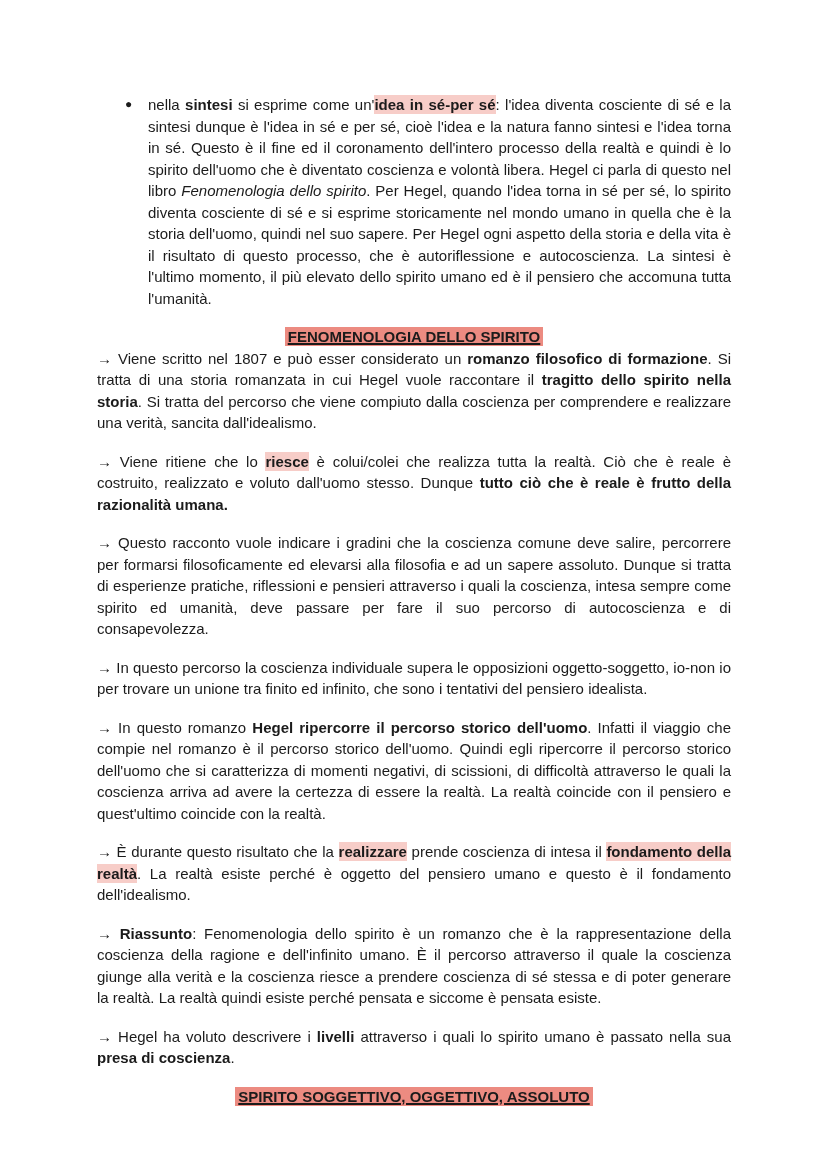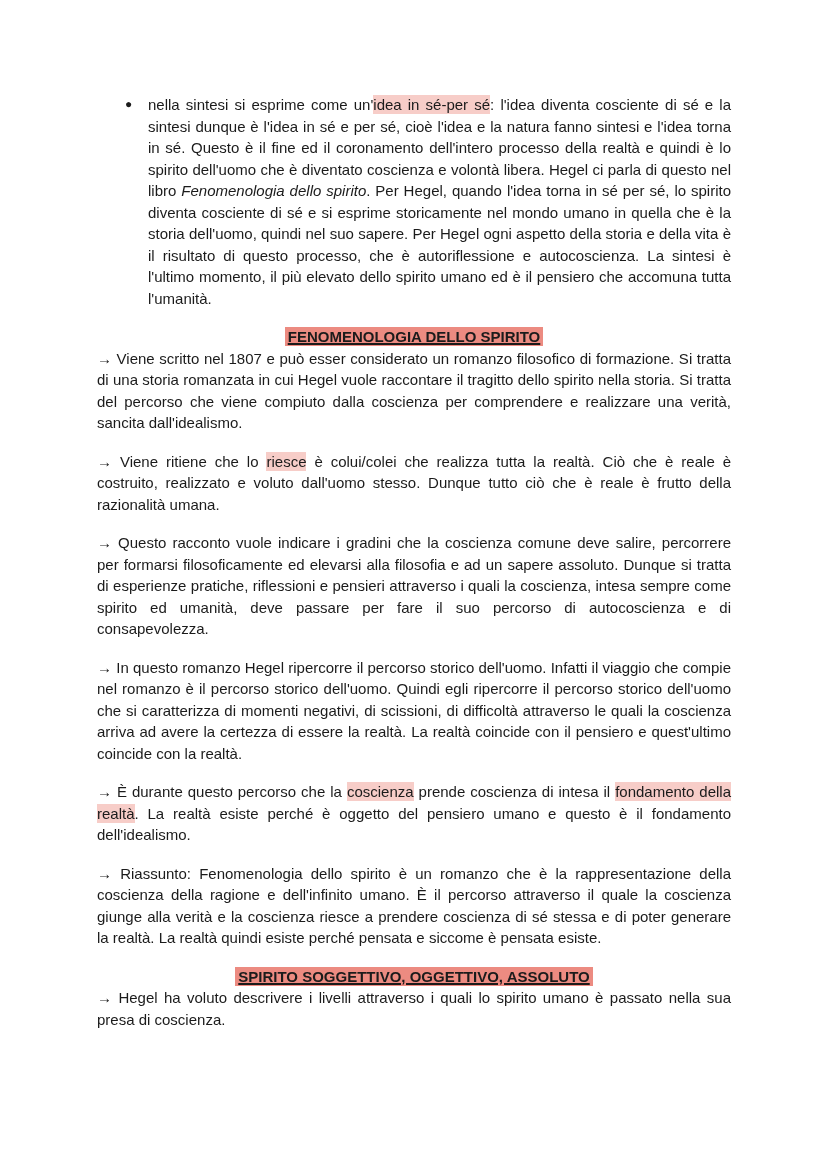--- a/index.html
+++ b/index.html
@@ -45,31 +45,32 @@
     text-align:center;
     margin-bottom:0;
   }
   .heading-text{
     font-weight:bold;
     background:var(--heading-hl);
     text-decoration:underline;
     text-decoration-thickness:1.5px;
     padding:1px 3px;
   }
-  .b{font-weight:normal;}
+  .b{font-weight:bold;}
   .i{font-style:italic;}
   .hl{background:var(--inline-hl);padding:1px 0;}
 </style>
 </head>
 <body>
 
 <main class="page">
     <div class="block bullet"><span class="bullet-marker">●</span><span>nella </span><span class="b">sintesi</span><span> si esprime come un'</span><span class="b hl">idea in sé-per sé</span><span>: l'idea diventa cosciente di sé e la sintesi dunque è l'idea in sé e per sé, cioè l'idea e la natura fanno sintesi e l'idea torna in sé. Questo è il fine ed il coronamento dell'intero processo della realtà e quindi è lo spirito dell'uomo che è diventato coscienza e volontà libera. Hegel ci parla di questo nel libro </span><span class="i">Fenomenologia dello spirito</span><span>. Per Hegel, quando l'idea torna in sé per sé, lo spirito diventa cosciente di sé e si esprime storicamente nel mondo umano in quella che è la storia dell'uomo, quindi nel suo sapere. Per Hegel ogni aspetto della storia e della vita è il risultato di questo processo, che è autoriflessione e autocoscienza. La sintesi è l'ultimo momento, il più elevato dello spirito umano ed è il pensiero che accomuna tutta l'umanità.</span></div>
     <div class="block heading"><span class="heading-text"><span>FENOMENOLOGIA DELLO SPIRITO</span></span></div>
     <div class="block paragraph"><span>→ Viene scritto nel 1807 e può esser considerato un </span><span class="b">romanzo filosofico di formazione</span><span>. Si tratta di una storia romanzata in cui Hegel vuole raccontare il </span><span class="b">tragitto dello spirito nella storia</span><span>. Si tratta del percorso che viene compiuto dalla coscienza per comprendere e realizzare una verità, sancita dall'idealismo.</span></div>
     <div class="block paragraph"><span>→ Viene ritiene che lo </span><span class="b hl">riesce</span><span> è colui/colei che realizza tutta la realtà. Ciò che è reale è costruito, realizzato e voluto dall'uomo stesso. Dunque </span><span class="b">tutto ciò che è reale è frutto della razionalità umana.</span></div>
     <div class="block paragraph"><span>→ Questo racconto vuole indicare i gradini che la coscienza comune deve salire, percorrere per formarsi filosoficamente ed elevarsi alla filosofia e ad un sapere assoluto. Dunque si tratta di esperienze pratiche, riflessioni e pensieri attraverso i quali la coscienza, intesa sempre come spirito ed umanità, deve passare per fare il suo percorso di autocoscienza e di consapevolezza.</span></div>
+    <div class="block paragraph"><span>→ In questo percorso la coscienza individuale supera le opposizioni oggetto-soggetto, io-non io per trovare un unione tra finito ed infinito, che sono i tentativi del pensiero idealista.</span></div>
     <div class="block paragraph"><span>→ In questo romanzo </span><span class="b">Hegel ripercorre il percorso storico dell'uomo</span><span>. Infatti il viaggio che compie nel romanzo è il percorso storico dell'uomo. Quindi egli ripercorre il percorso storico dell'uomo che si caratterizza di momenti negativi, di scissioni, di difficoltà attraverso le quali la coscienza arriva ad avere la certezza di essere la realtà. La realtà coincide con il pensiero e quest'ultimo coincide con la realtà.</span></div>
-    <div class="block paragraph"><span>→ È durante questo percorso che la </span><span class="b hl">coscienza</span><span> prende coscienza di intesa il </span><span class="b hl">fondamento della realtà</span><span>. La realtà esiste perché è oggetto del pensiero umano e questo è il fondamento dell'idealismo.</span></div>
+    <div class="block paragraph"><span>→ È durante questo risultato che la </span><span class="b hl">realizzare</span><span> prende coscienza di intesa il </span><span class="b hl">fondamento della realtà</span><span>. La realtà esiste perché è oggetto del pensiero umano e questo è il fondamento dell'idealismo.</span></div>
     <div class="block paragraph"><span>→ </span><span class="b">Riassunto</span><span>: Fenomenologia dello spirito è un romanzo che è la rappresentazione della coscienza della ragione e dell'infinito umano. È il percorso attraverso il quale la coscienza giunge alla verità e la coscienza riesce a prendere coscienza di sé stessa e di poter generare la realtà. La realtà quindi esiste perché pensata e siccome è pensata esiste.</span></div>
+    <div class="block paragraph"><span>→ Hegel ha voluto descrivere i </span><span class="b">livelli</span><span> attraverso i quali lo spirito umano è passato nella sua </span><span class="b">presa di coscienza</span><span>.</span></div>
     <div class="block heading"><span class="heading-text"><span>SPIRITO SOGGETTIVO, OGGETTIVO, ASSOLUTO</span></span></div>
-    <div class="block paragraph"><span>→ Hegel ha voluto descrivere i </span><span class="b">livelli</span><span> attraverso i quali lo spirito umano è passato nella sua </span><span class="b">presa di coscienza</span><span>.</span></div>
   </main>
 
 </body></html>

